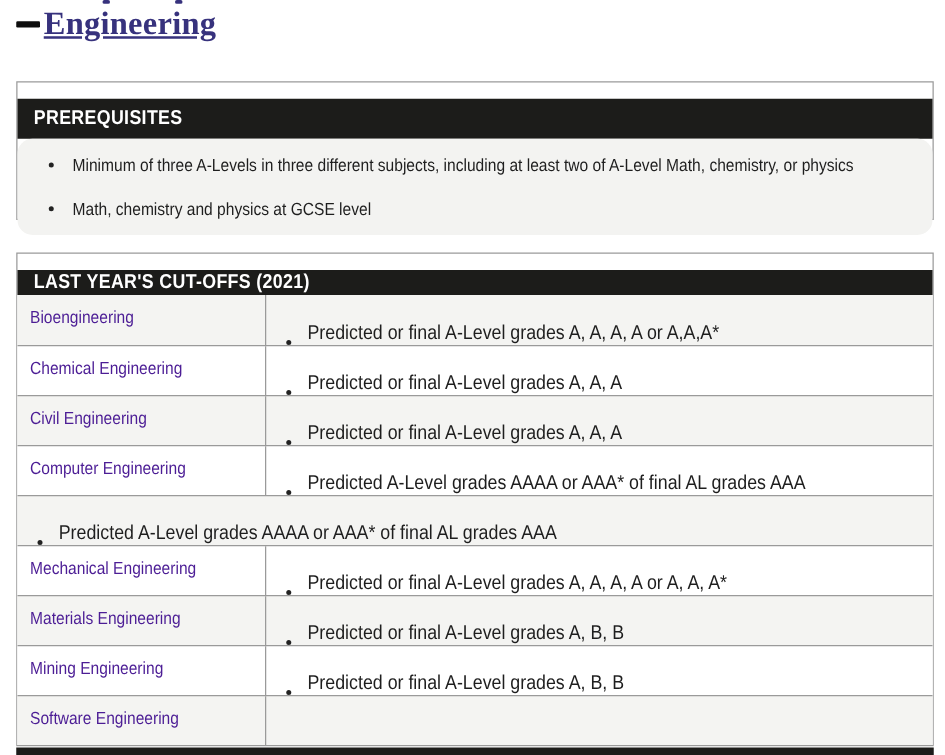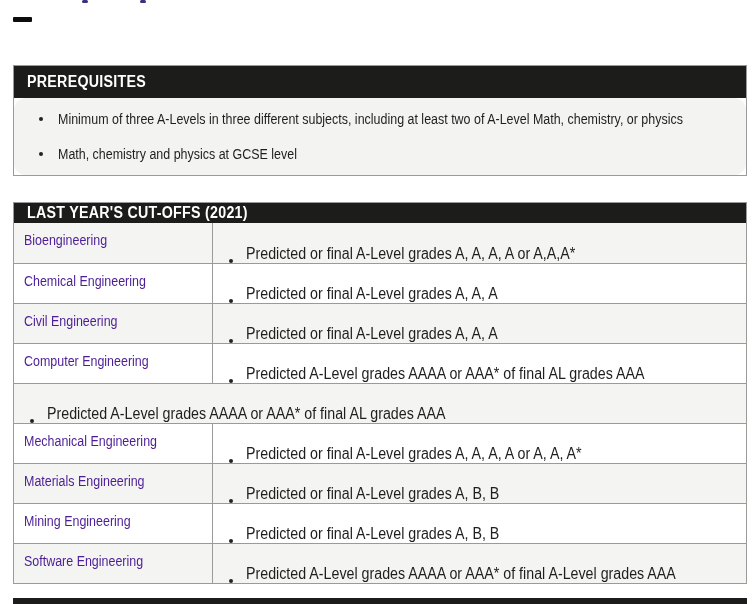--- a/index.html
+++ b/index.html
@@ -34,21 +34,21 @@
     text-decoration:underline;line-height:1.05;letter-spacing:0.2px;
   }
 
   .panel{position:absolute;left:13px;width:734px;border:1px solid var(--border);background:var(--page-bg);}
   .panel-prereq{top:65px;height:111px;}
   .panel-cutoffs{top:202px;}
 
   .bar{
     background:var(--header-bg);color:var(--header-fg);
     display:flex;align-items:center;padding:0 13px;
-    font-weight:700;font-size:16px;letter-spacing:0.3px;
+    font-weight:700;font-size:16px;letter-spacing:0.3px;margin-top:13px;
   }
   .panel-prereq .bar{height:32px;}
   .panel-cutoffs .bar{height:20px;align-items:center;}
 
   .prereq-body{background:var(--panel-bg);height:77px;padding:13px 0 0;margin:0;list-style:none;border-radius:12px;}
   .bullet-item{display:flex;align-items:flex-start;padding-left:25px;line-height:16px;font-size:14px;}
   .bullet-item + .bullet-item{margin-top:19px;}
   .b{flex:none;width:4px;height:4px;border-radius:50%;background:#222;margin-top:6px;}
   .bullet-item .ct{margin-left:15px;}
 
@@ -63,20 +63,21 @@
   .bottom-bar{position:absolute;left:13px;top:598px;width:734px;height:6px;background:var(--header-bg);}
 </style>
 </head>
 <body>
 
 <span class="artifact-dot d1"></span>
 <span class="artifact-dot d2"></span>
 
 <div class="heading">
   <span class="minus"></span>
+  <a href="#">Engineering</a>
 </div>
 
 <section class="panel panel-prereq">
   <div class="bar">
     <span class="ct">PREREQUISITES</span>
   </div>
   <ul class="prereq-body" id="prereq-list">
   <li class="bullet-item">
     <span class="b"></span>
     <span class="ct">Minimum of three A-Levels in three different subjects, including at least two of A-Level Math, chemistry, or physics</span>
@@ -168,21 +169,17 @@
     <div class="cell-req">
       <span class="b"></span>
       <span class="ct">Predicted or final A-Level grades A, B, B</span>
     </div>
   </div>
 
   <div class="row shade">
     <div class="cell-prog">
       <span class="ct">Software Engineering</span>
     </div>
-    <div class="cell-req">
-      <span class="b"></span>
-      <span class="ct">Predicted A-Level grades AAAA or AAA* of final A-Level grades AAA</span>
-    </div>
   </div>
 </div>
 </section>
 
 <div class="bottom-bar"></div>
 
 </body></html>

